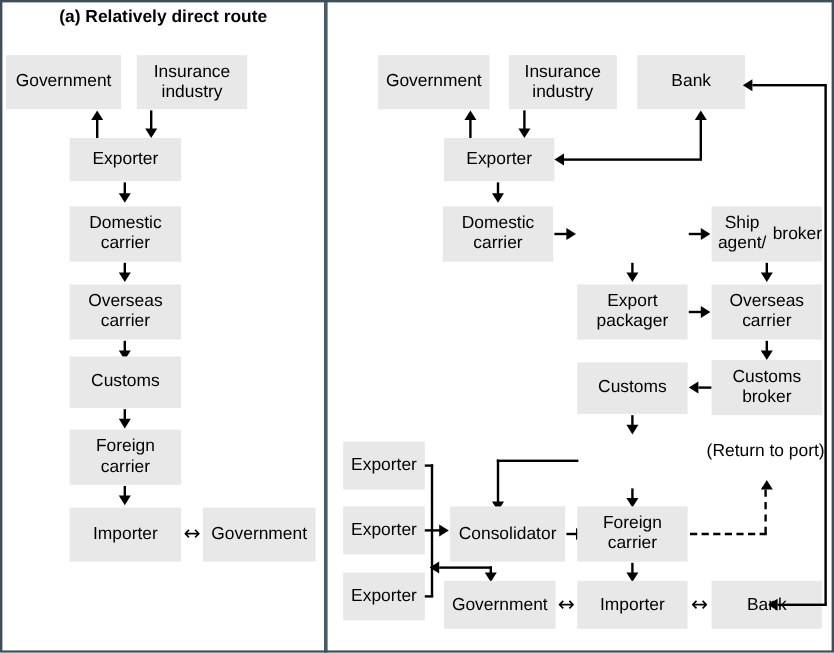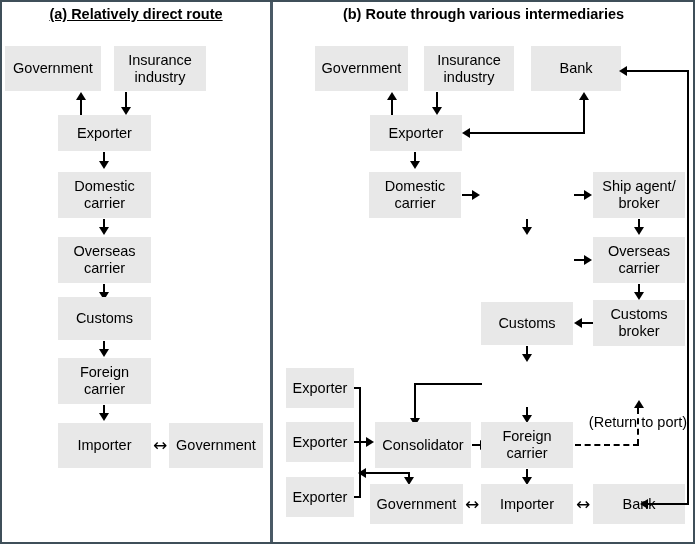--- a/index.html
+++ b/index.html
@@ -85,21 +85,21 @@
     text-align:center;
     color:#000;
     font-family:"DejaVu Sans", sans-serif;
   }
 </style>
 </head>
 <body>
 
 <div id="root">
 
-  <div class="panel-title" style="left:0px;top:6px;width:272px;text-decoration:underline;">(a) Relatively direct route</div>
+  <div class="panel-title" style="left:0px;top:6px;width:272px;">(a) Relatively direct route</div>
 
   <div class="box" style="left:5px;top:46px;width:96px;height:45px;">
     <span>Government</span>
   </div>
 
   <div class="box" style="left:114px;top:46px;width:92px;height:45px;flex-direction:column;">
     <span>Insurance</span>
     <span>industry</span>
   </div>
 
@@ -152,21 +152,20 @@
   </div>
 
   <div class="bidi" style="left:151px;top:437px;width:18px;">↔</div>
 
   <div class="box" style="left:169px;top:423px;width:94px;height:45px;">
     <span>Government</span>
   </div>
 
   <div class="divider" style="left:270px;"></div>
 
-  <div class="panel-title" style="left:276px;top:6px;width:415px;">(b) Route through various intermediaries</div>
 
   <div class="box" style="left:315px;top:46px;width:93px;height:45px;">
     <span>Government</span>
   </div>
 
   <div class="box" style="left:424px;top:46px;width:90px;height:45px;flex-direction:column;">
     <span>Insurance</span>
     <span>industry</span>
   </div>
 
@@ -197,31 +196,35 @@
     <span>carrier</span>
   </div>
 
   <div class="ln h" style="left:462px;top:194px;width:11px;"></div>
   <div class="ah ah-right" style="left:472px;top:190px;"></div>
 
 
   <div class="ln h" style="left:574px;top:194px;width:11px;"></div>
   <div class="ah ah-right" style="left:584px;top:190px;"></div>
 
-  <div class="box" style="left:593px;top:172px;width:92px;height:46px;flex-direction:column;align-items:center;">
+  <div class="box" style="left:593px;top:172px;width:92px;height:46px;flex-direction:row;align-items:center;">
     <span>Ship agent/</span>
     <span>broker</span>
   </div>
 
   <div class="ln v" style="left:526px;top:219px;height:10px;"></div>
   <div class="ah ah-down" style="left:522px;top:227px;"></div>
 
   <div class="ln v" style="left:638px;top:219px;height:10px;"></div>
   <div class="ah ah-down" style="left:634px;top:227px;"></div>
 
+  <div class="box" style="left:481px;top:237px;width:92px;height:46px;flex-direction:column;">
+    <span>Export</span>
+    <span>packager</span>
+  </div>
 
   <div class="ln h" style="left:574px;top:259px;width:11px;"></div>
   <div class="ah ah-right" style="left:584px;top:255px;"></div>
 
   <div class="box" style="left:593px;top:237px;width:92px;height:46px;flex-direction:column;">
     <span>Overseas</span>
     <span>carrier</span>
   </div>
 
   <div class="ln v" style="left:638px;top:284px;height:10px;"></div>
@@ -236,21 +239,21 @@
 
   <div class="box" style="left:593px;top:300px;width:92px;height:46px;flex-direction:column;">
     <span>Customs</span>
     <span>broker</span>
   </div>
 
   <div class="ln v" style="left:526px;top:346px;height:10px;"></div>
   <div class="ah ah-down" style="left:522px;top:354px;"></div>
 
 
-  <div class="freetext" style="left:588px;top:368px;width:100px;margin-top:46px;">
+  <div class="freetext" style="left:588px;top:368px;width:100px;">
     <span>(Return to</span>
     <span>port)</span>
   </div>
 
   <div class="ln h" style="left:414px;top:383px;width:68px;"></div>
   <div class="ln v" style="left:414px;top:383px;height:37px;"></div>
   <div class="ah ah-down" style="left:410px;top:418px;"></div>
 
   <div class="ln v" style="left:526px;top:407px;height:10px;"></div>
   <div class="ah ah-down" style="left:522px;top:415px;"></div>

